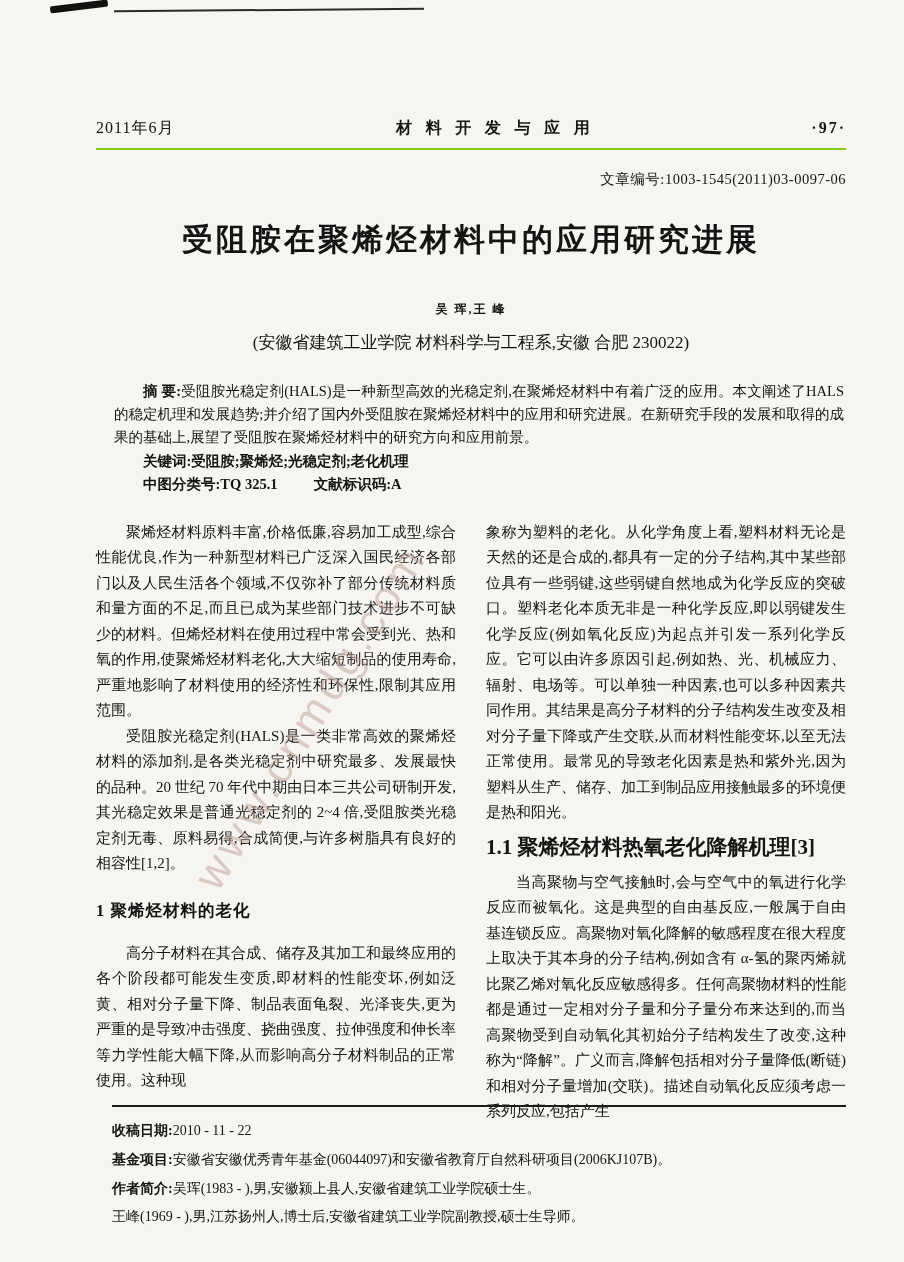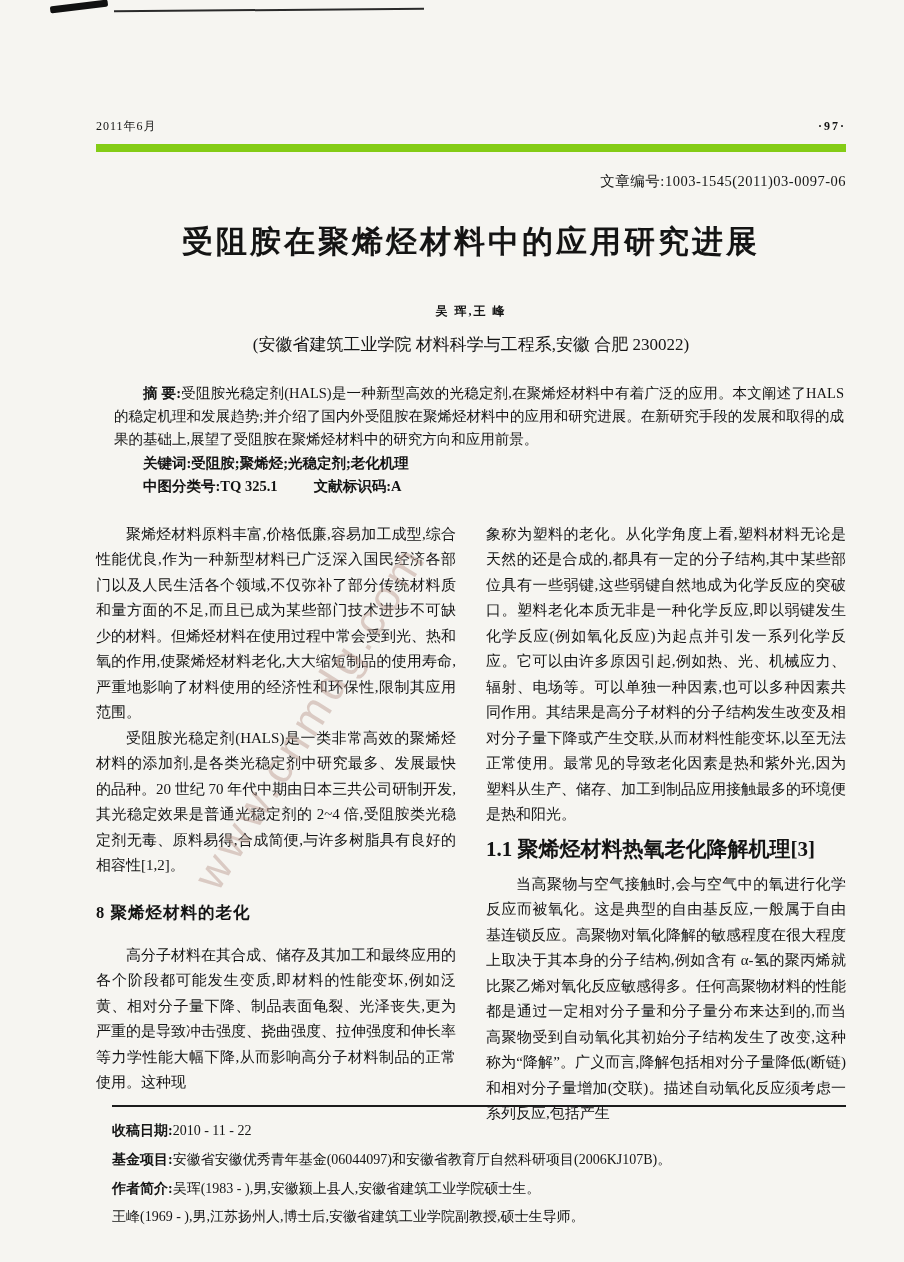--- a/index.html
+++ b/index.html
@@ -25,22 +25,22 @@
     font-size:44px; letter-spacing:5px;
     color:rgba(185,150,140,0.45);
     font-family:"Liberation Sans","DejaVu Sans",sans-serif;
     white-space:nowrap; pointer-events:none;
   }
 
   
   .journal-header {
     display:flex; justify-content:space-between; align-items:baseline;
     padding-top:118px; padding-bottom:9px;
-    border-bottom:8px solid #84cc16;
-    font-size:12px;
+    border-bottom:2px solid #84cc16;
+    font-size:16px;
   }
   .journal-header .jdate { letter-spacing:1px; }
   .journal-header .jname { font-weight:bold; letter-spacing:0.85em; text-indent:0.85em; }
   .journal-header .jpage { font-weight:bold; letter-spacing:2px; }
 
   .article-id {
     text-align:right; margin-top:20px;
     font-weight:normal; font-size:14.5px; letter-spacing:0.5px;
   }
 
@@ -100,20 +100,21 @@
 
   <div class="artifact-a"></div>
   <div class="artifact-b"></div>
 
   <div class="watermark">www.cnmdg.com</div>
 
   <div class="content">
 
     <div class="journal-header">
       <span class="jdate">2011年6月</span>
+      <span class="jname">材料开发与应用</span>
       <span class="jpage">·97·</span>
     </div>
 
     <div class="article-id">文章编号:1003-1545(2011)03-0097-06</div>
 
     <h1 class="title">受阻胺在聚烯烃材料中的应用研究进展</h1>
 
     <div class="authors">吴 珲,王 峰</div>
 
     <div class="affiliation">(安徽省建筑工业学院 材料科学与工程系,安徽 合肥  230022)</div>
@@ -122,21 +123,21 @@
       <p class="abstract-para"><span class="abs-label">摘  要:</span><span>受阻胺光稳定剂(HALS)是一种新型高效的光稳定剂,在聚烯烃材料中有着广泛的应用。本文阐述了HALS 的稳定机理和发展趋势;并介绍了国内外受阻胺在聚烯烃材料中的应用和研究进展。在新研究手段的发展和取得的成果的基础上,展望了受阻胺在聚烯烃材料中的研究方向和应用前景。</span></p>
       <p class="keywords"><span class="kw-label">关键词:</span><span>受阻胺;聚烯烃;光稳定剂;老化机理</span></p>
       <p class="classification"><span>中图分类号:TQ 325.1</span><span class="doc-code">文献标识码:A</span></p>
     </div>
 
     <div class="columns">
 
       <div class="col">
         <p>聚烯烃材料原料丰富,价格低廉,容易加工成型,综合性能优良,作为一种新型材料已广泛深入国民经济各部门以及人民生活各个领域,不仅弥补了部分传统材料质和量方面的不足,而且已成为某些部门技术进步不可缺少的材料。但烯烃材料在使用过程中常会受到光、热和氧的作用,使聚烯烃材料老化,大大缩短制品的使用寿命,严重地影响了材料使用的经济性和环保性,限制其应用范围。</p>
         <p>受阻胺光稳定剂(HALS)是一类非常高效的聚烯烃材料的添加剂,是各类光稳定剂中研究最多、发展最快的品种。20 世纪 70 年代中期由日本三共公司研制开发,其光稳定效果是普通光稳定剂的 2~4 倍,受阻胺类光稳定剂无毒、原料易得,合成简便,与许多树脂具有良好的相容性[1,2]。</p>
-        <div class="section-heading">8  聚烯烃材料的老化</div>
+        <div class="section-heading">1  聚烯烃材料的老化</div>
         <p>高分子材料在其合成、储存及其加工和最终应用的各个阶段都可能发生变质,即材料的性能变坏,例如泛黄、相对分子量下降、制品表面龟裂、光泽丧失,更为严重的是导致冲击强度、挠曲强度、拉伸强度和伸长率等力学性能大幅下降,从而影响高分子材料制品的正常使用。这种现</p>
       </div>
 
       <div class="col">
         <p class="no-indent">象称为塑料的老化。从化学角度上看,塑料材料无论是天然的还是合成的,都具有一定的分子结构,其中某些部位具有一些弱键,这些弱键自然地成为化学反应的突破口。塑料老化本质无非是一种化学反应,即以弱键发生化学反应(例如氧化反应)为起点并引发一系列化学反应。它可以由许多原因引起,例如热、光、机械应力、辐射、电场等。可以单独一种因素,也可以多种因素共同作用。其结果是高分子材料的分子结构发生改变及相对分子量下降或产生交联,从而材料性能变坏,以至无法正常使用。最常见的导致老化因素是热和紫外光,因为塑料从生产、储存、加工到制品应用接触最多的环境便是热和阳光。</p>
         <div class="subsection-heading">1.1  聚烯烃材料热氧老化降解机理[3]</div>
         <p>当高聚物与空气接触时,会与空气中的氧进行化学反应而被氧化。这是典型的自由基反应,一般属于自由基连锁反应。高聚物对氧化降解的敏感程度在很大程度上取决于其本身的分子结构,例如含有 α-氢的聚丙烯就比聚乙烯对氧化反应敏感得多。任何高聚物材料的性能都是通过一定相对分子量和分子量分布来达到的,而当高聚物受到自动氧化其初始分子结构发生了改变,这种称为“降解”。广义而言,降解包括相对分子量降低(断链)和相对分子量增加(交联)。描述自动氧化反应须考虑一系列反应,包括产生</p>
       </div>
 
     </div>

